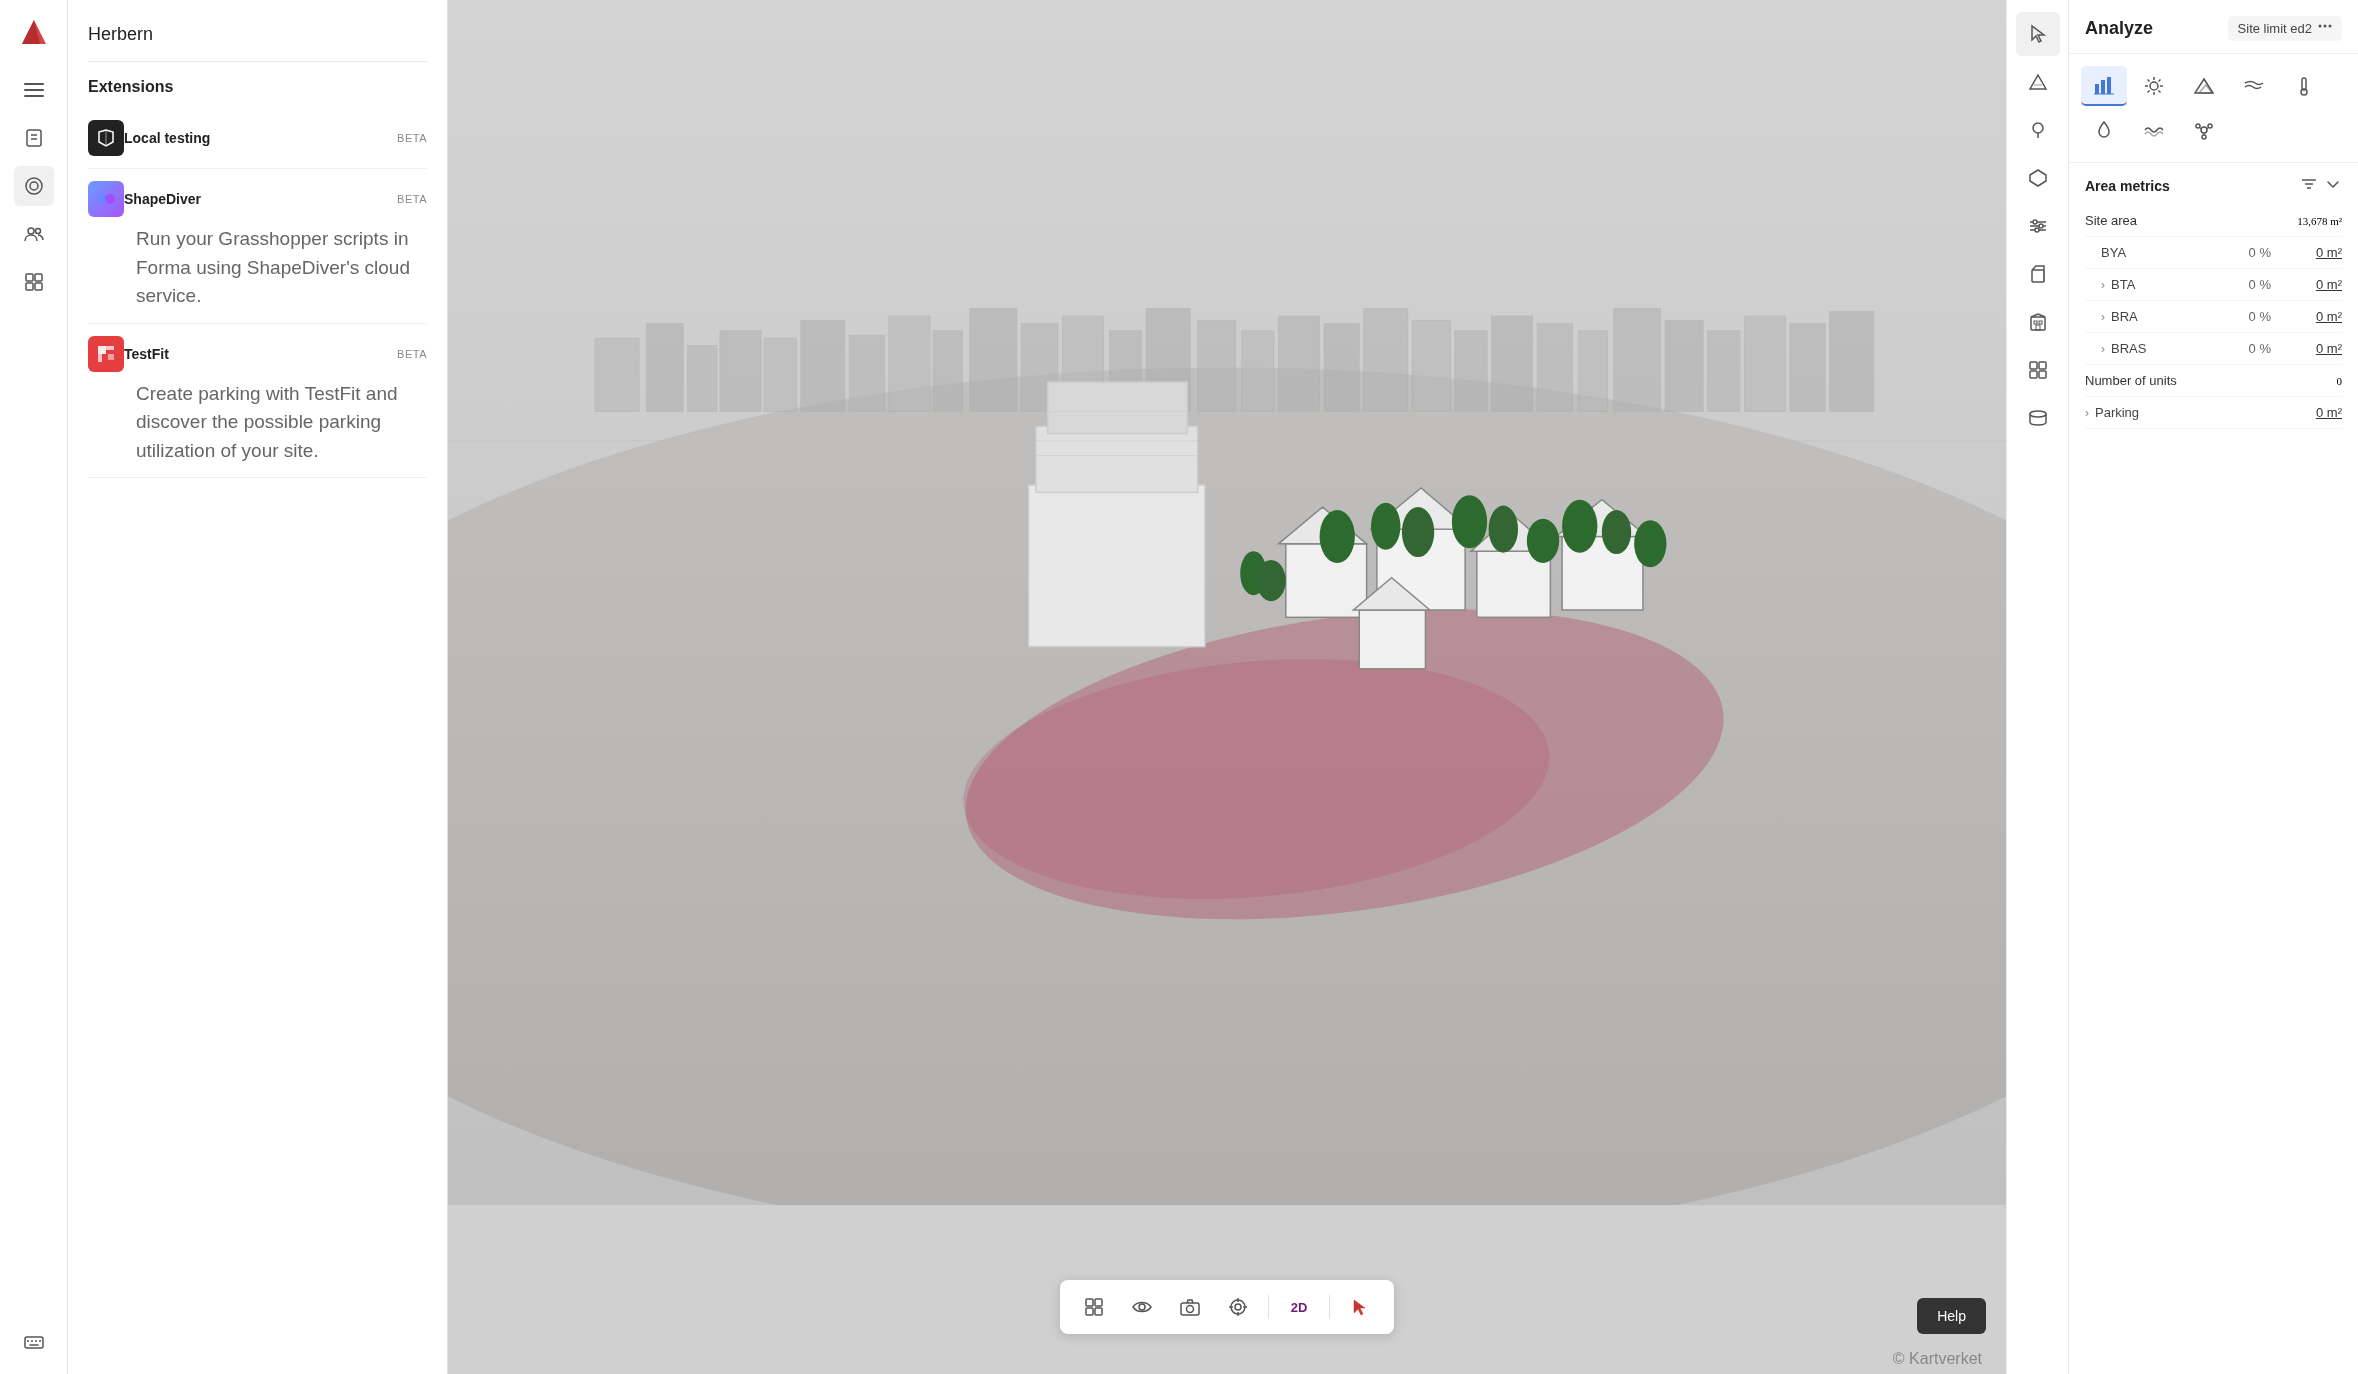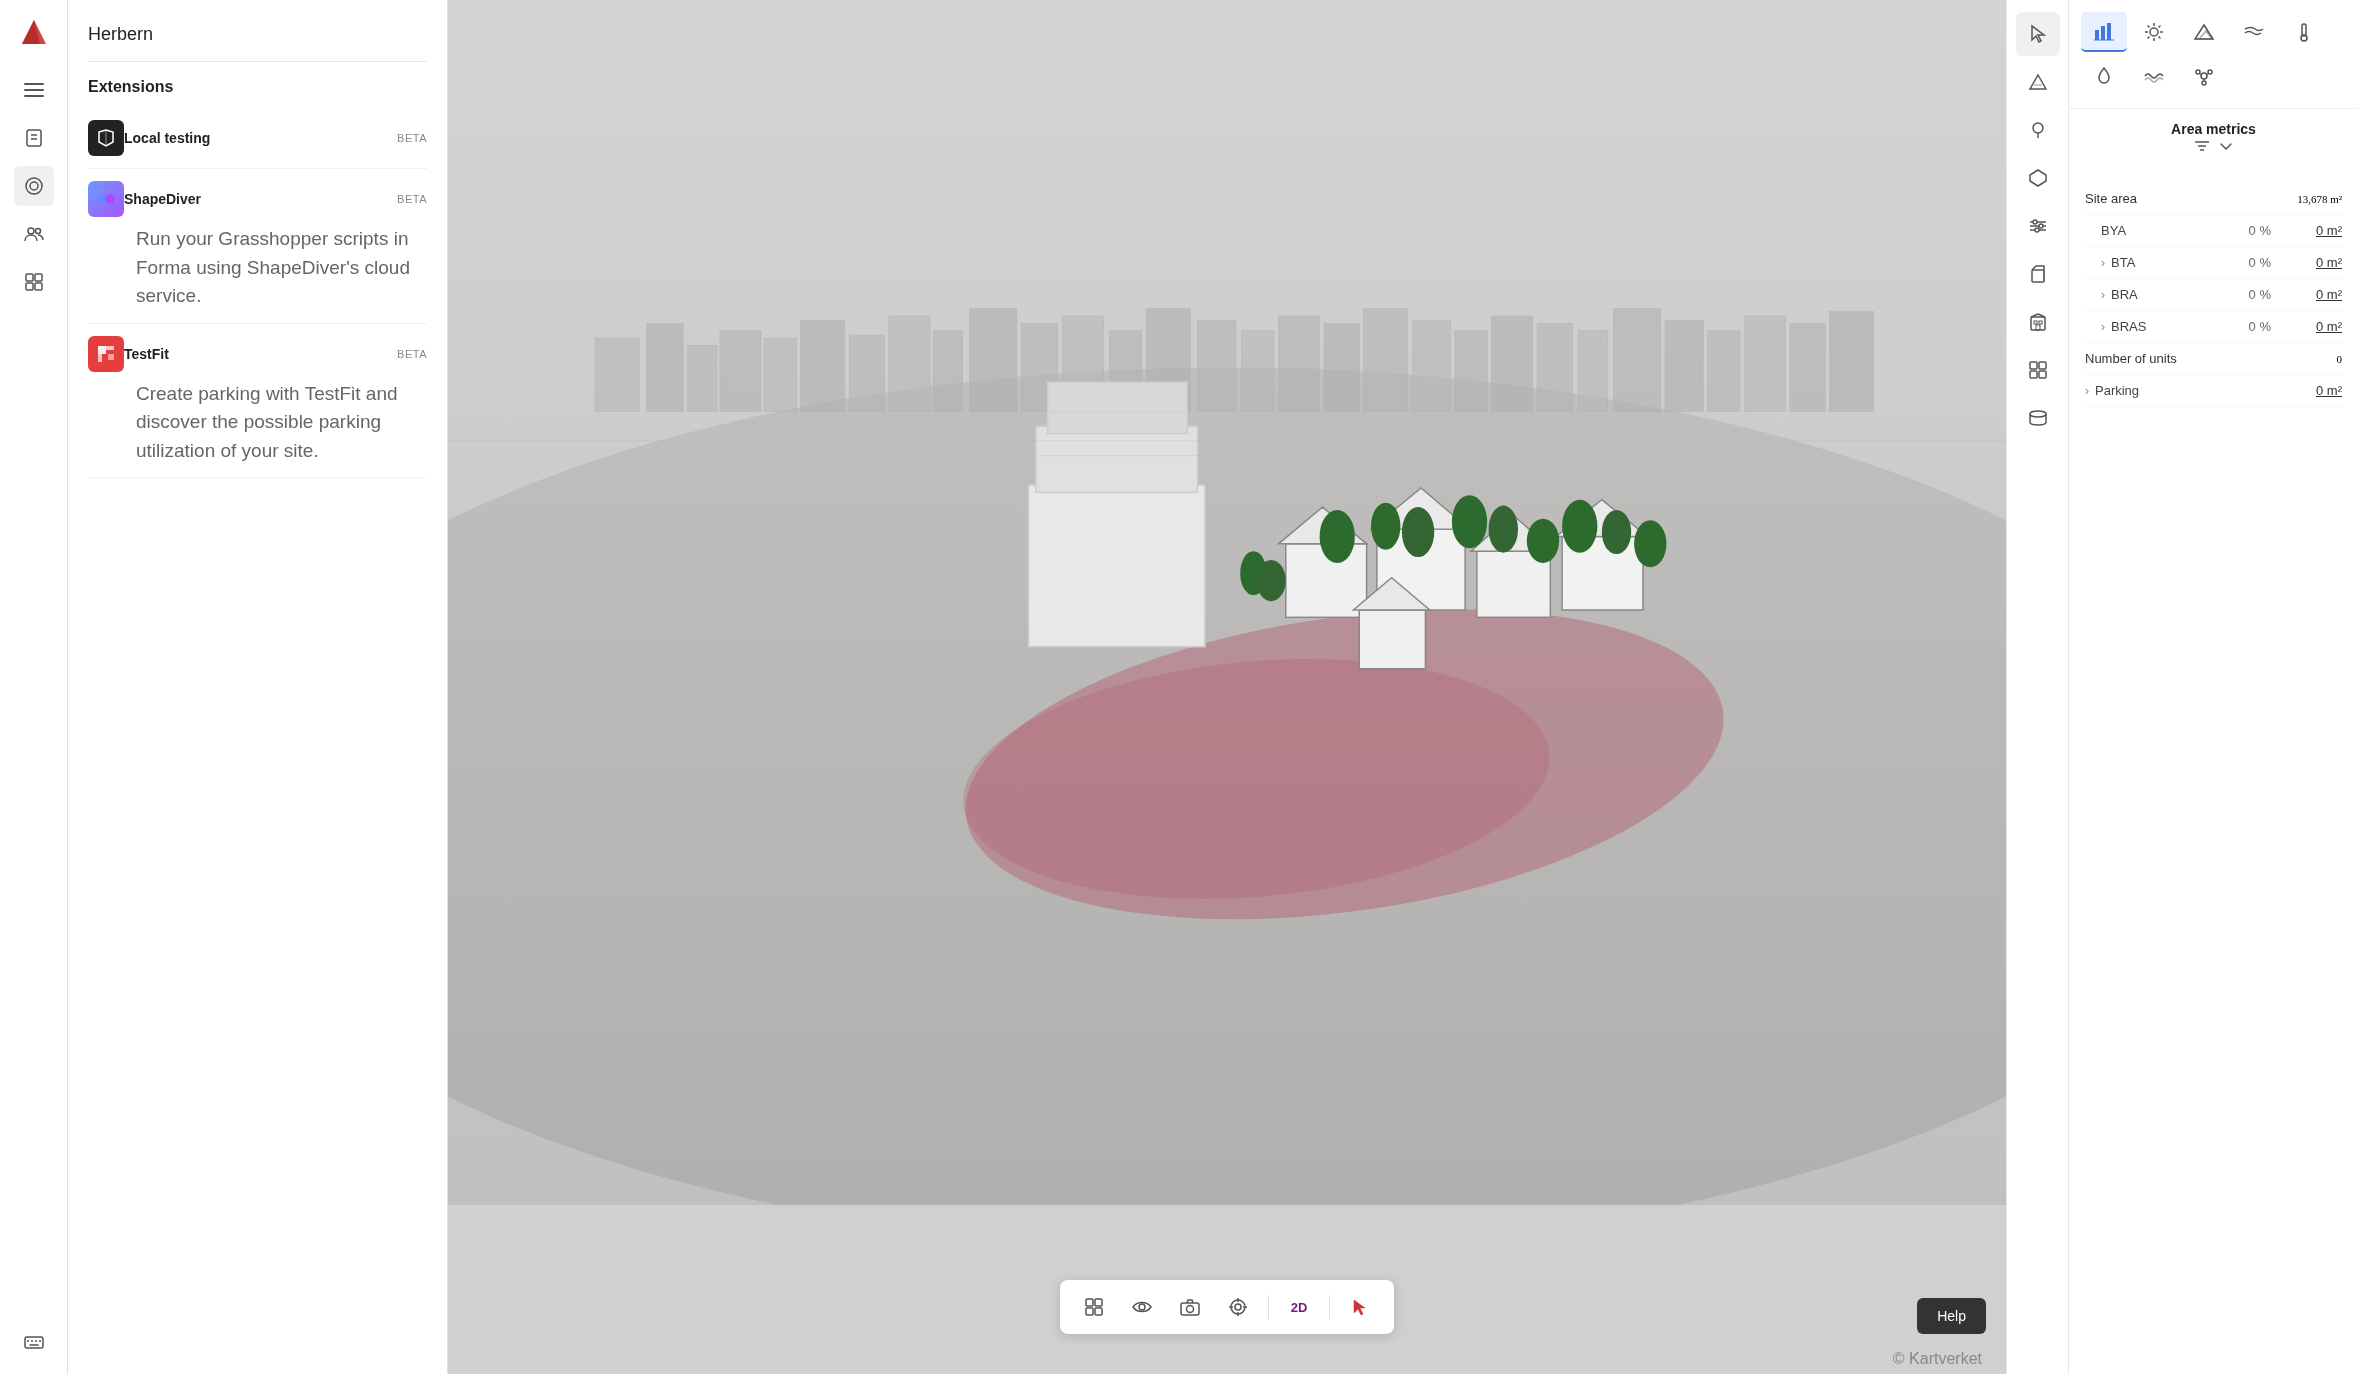--- a/index.html
+++ b/index.html
@@ -287,22 +287,21 @@
     }
 
     
     .area-metrics-section {
       padding: 12px 16px;
     }
     .area-metrics-header {
       display: flex;
       align-items: center;
       justify-content: space-between;
-      margin-bottom: 24px;
-      flex-direction: column;
+      margin-bottom: 8px;
     }
     .area-metrics-title {
       font-size: 14px;
       font-weight: 600;
       color: #222;
     }
     .metrics-controls {
       display: flex;
       gap: 6px;
       align-items: center;
@@ -704,20 +703,31 @@
   </div>
   <div class="right-tool-btn">
     <svg width="20" height="20" viewBox="0 0 20 20">
         <ellipse cx="10" cy="6" rx="8" ry="3" fill="none" stroke="#555" stroke-width="1.5"></ellipse>
         <path d="M2 6 L2 14 Q2 17 10 17 Q18 17 18 14 L18 6" fill="none" stroke="#555" stroke-width="1.5"></path>
       </svg>
   </div>
 </div>
 
 <div class="analyze-panel">
+  <div class="analyze-header">
+    <span class="analyze-title">Analyze</span>
+    <div class="site-limit-badge">
+      <span>Site limit ed2</span>
+      <svg width="14" height="14" viewBox="0 0 14 14">
+          <circle cx="2" cy="4" r="1.5" fill="#555"></circle>
+          <circle cx="7" cy="4" r="1.5" fill="#555"></circle>
+          <circle cx="12" cy="4" r="1.5" fill="#555"></circle>
+        </svg>
+    </div>
+  </div>
 
   <div class="analyze-icon-tabs">
     <div class="icon-tabs-row">
       <div class="analyze-tab-icon active">
         <svg width="22" height="22" viewBox="0 0 22 22">
             <rect x="2" y="10" width="4" height="10" fill="#4477dd"></rect>
             <rect x="8" y="6" width="4" height="14" fill="#4477dd"></rect>
             <rect x="14" y="3" width="4" height="17" fill="#4477dd"></rect>
             <line x1="1" y1="20" x2="21" y2="20" stroke="#4477dd" stroke-width="1"></line>
           </svg>

